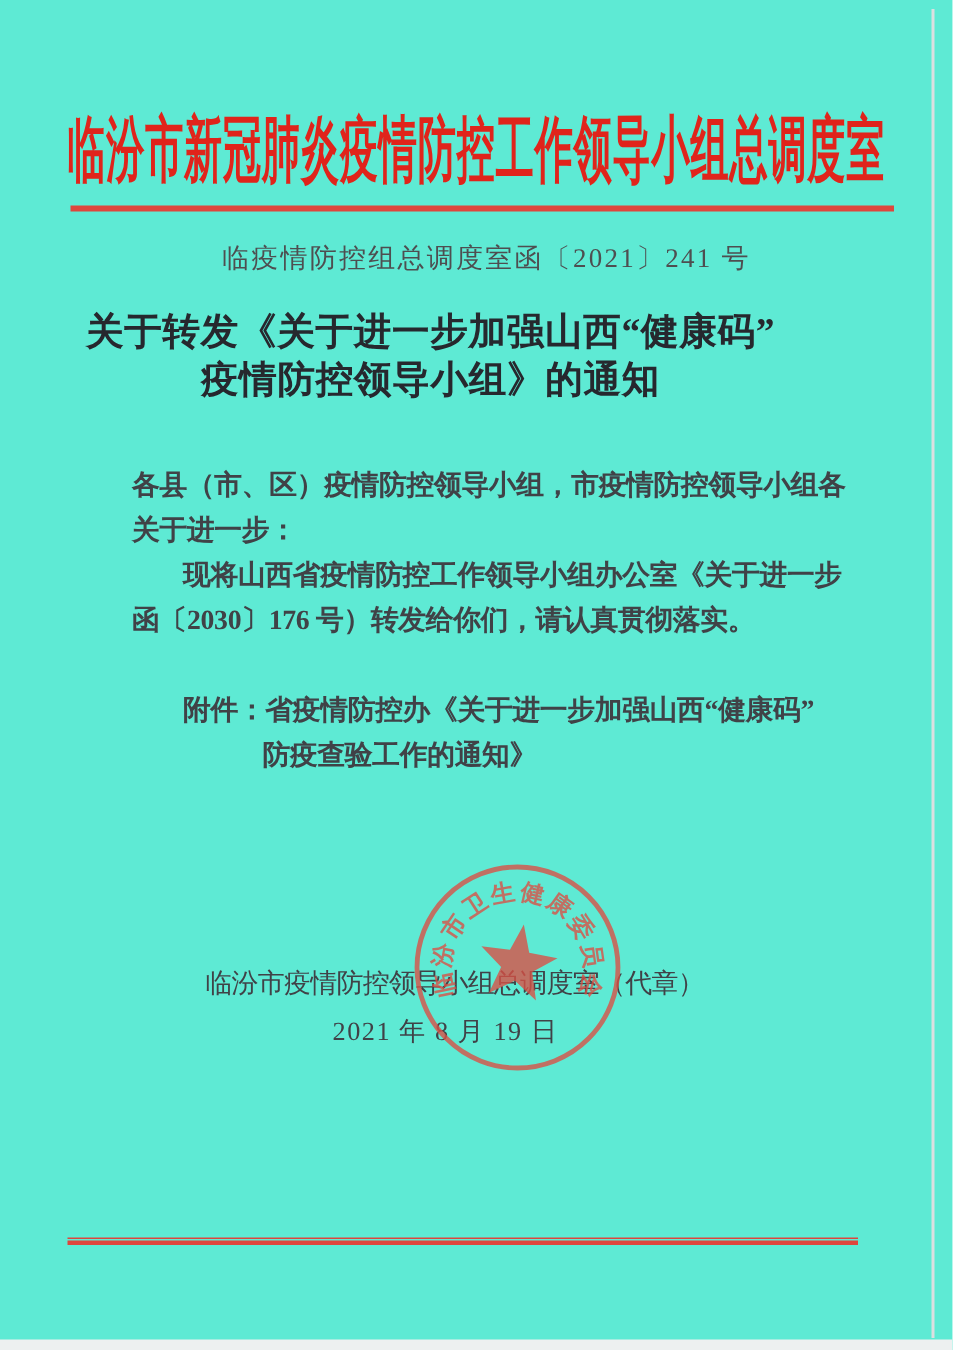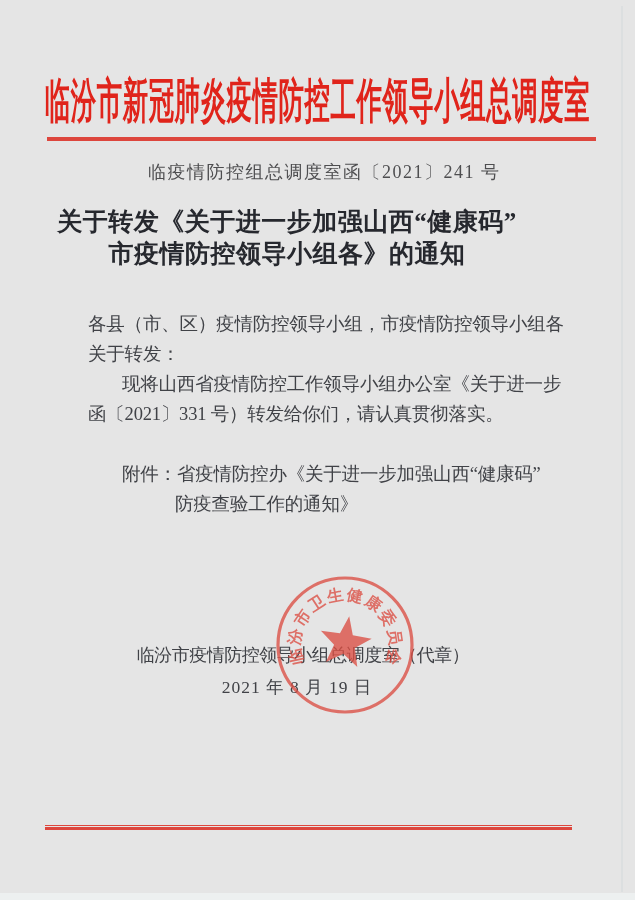--- a/index.html
+++ b/index.html
@@ -1,18 +1,18 @@
 <!DOCTYPE html>
 <html><head>
 <meta charset="utf-8">
 <style>
   * { margin:0; padding:0; box-sizing:border-box; }
   html,body { width:635px; height:900px; overflow:hidden; background:#ffffff; }
   .page {
-    position:relative; width:635px; height:900px; background:#e5e5e5;
+    position:relative; width:635px; height:900px; background:#5eead4;
     font-family:"Liberation Serif","DejaVu Serif",serif;
   }
   
   .edge-right { position:absolute; top:6px; right:12px; width:2px; height:886px; background:#dcdfe0; }
   .edge-bottom { position:absolute; left:0; bottom:0; width:100%; height:7px; background:#edf0f0; }
 
   
   .letterhead { position:absolute; top:72px; left:0; width:635px; height:58px;
     display:flex; justify-content:center; align-items:center; }
   .letterhead span {
@@ -25,21 +25,21 @@
 
   .doc-number { position:absolute; top:160px; left:0; width:635px;
     text-align:left; padding-left:148px; font-size:18px; letter-spacing:1.5px;
     color:#4e4e50; }
 
   .notice-title { position:absolute; top:206px; left:0; width:574px;
     text-align:center; font-size:25px; font-weight:bold; line-height:32px;
     color:#26282e; letter-spacing:0.5px; }
 
   .body-block { position:absolute; top:309px; left:88px; width:490px;
-    font-size:18.5px; line-height:30px; color:#404247; letter-spacing:-0.2px; }
+    font-size:18.5px; line-height:30px; color:#404247; letter-spacing:-0.2px;font-weight:bold; }
   .body-block .line { white-space:nowrap; }
   .indent-para { padding-left:34px; }
   .attachment { margin-top:30px; }
   .indent-att1 { padding-left:34px; }
   .indent-att2 { padding-left:87px; }
 
   .issuer { position:absolute; top:643px; left:0; width:570px; text-align:center;
     padding-left:36px; font-size:18px; letter-spacing:-0.5px; color:#404247; }
   .issue-date { position:absolute; top:675px; left:0; width:536px; text-align:center;
     padding-left:58px; font-size:17.5px; color:#404247; letter-spacing:1px; }
@@ -58,28 +58,28 @@
   <div class="letterhead">
     <span>临汾市新冠肺炎疫情防控工作领导小组总调度室</span>
   </div>
 
   <div class="sep-top"></div>
 
   <div class="doc-number">临疫情防控组总调度室函〔2021〕241 号</div>
 
   <div class="notice-title">
     <div>关于转发《关于进一步加强山西“健康码”</div>
-    <div>市疫情防控领导小组各》的通知</div>
+    <div>疫情防控领导小组》的通知</div>
   </div>
 
   <div class="body-block">
     <div class="line">各县（市、区）疫情防控领导小组，市疫情防控领导小组各</div>
-    <div class="line">关于转发：</div>
+    <div class="line">关于进一步：</div>
     <div class="line indent-para">现将山西省疫情防控工作领导小组办公室《关于进一步</div>
-    <div class="line">函〔2021〕331 号）转发给你们，请认真贯彻落实。</div>
+    <div class="line">函〔2030〕176 号）转发给你们，请认真贯彻落实。</div>
     <div class="attachment">
       <div class="line indent-att1">附件：省疫情防控办《关于进一步加强山西“健康码”</div>
       <div class="line indent-att2">防疫查验工作的通知》</div>
     </div>
   </div>
 
   <div class="issuer">临汾市疫情防控领导小组总调度室（代章）</div>
   <div class="issue-date">2021 年 8 月 19 日</div>
 
   <svg class="seal" viewBox="0 0 145 145" xmlns="http://www.w3.org/2000/svg">

